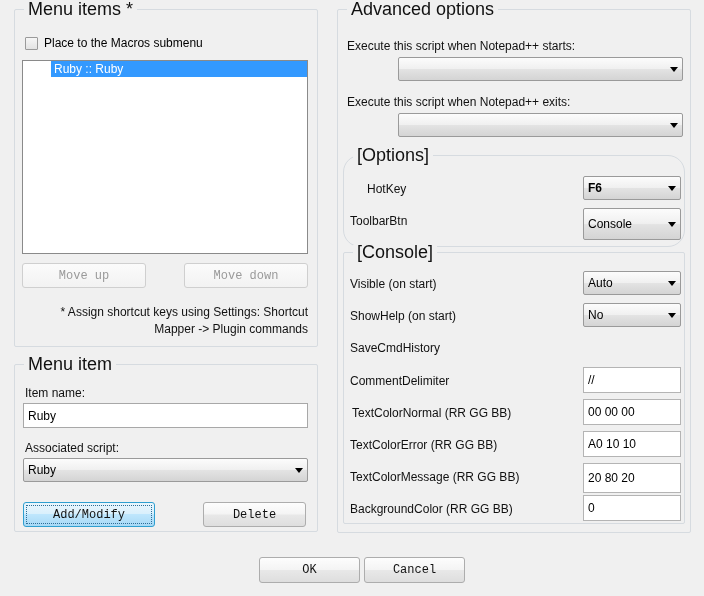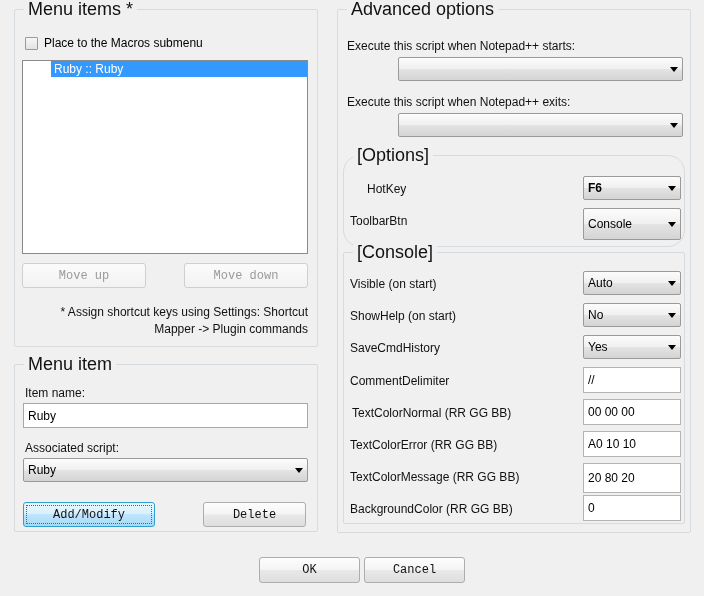--- a/index.html
+++ b/index.html
@@ -270,24 +270,20 @@
     <span class="arrow"></span>
   </div>
 
   <div class="lbl" style="left:350px; top:309px;">ShowHelp (on start)</div>
   <div class="combo" style="left:583px; top:303px; width:98px; height:24px;">
     <span class="cbtext">No</span>
     <span class="arrow"></span>
   </div>
 
   <div class="lbl" style="left:350px; top:341px;">SaveCmdHistory</div>
-  <div class="combo" style="left:583px; top:335px; width:98px; height:24px;">
-    <span class="cbtext">Yes</span>
-    <span class="arrow"></span>
-  </div>
 
   <div class="lbl" style="left:350px; top:374px;">CommentDelimiter</div>
   <div class="txt" style="left:583px; top:367px; width:98px; height:26px;">
     <span>//</span>
   </div>
 
   <div class="lbl" style="left:352px; top:406px;">TextColorNormal (RR GG BB)</div>
   <div class="txt" style="left:583px; top:399px; width:98px; height:26px;">
     <span>00 00 00</span>
   </div>

